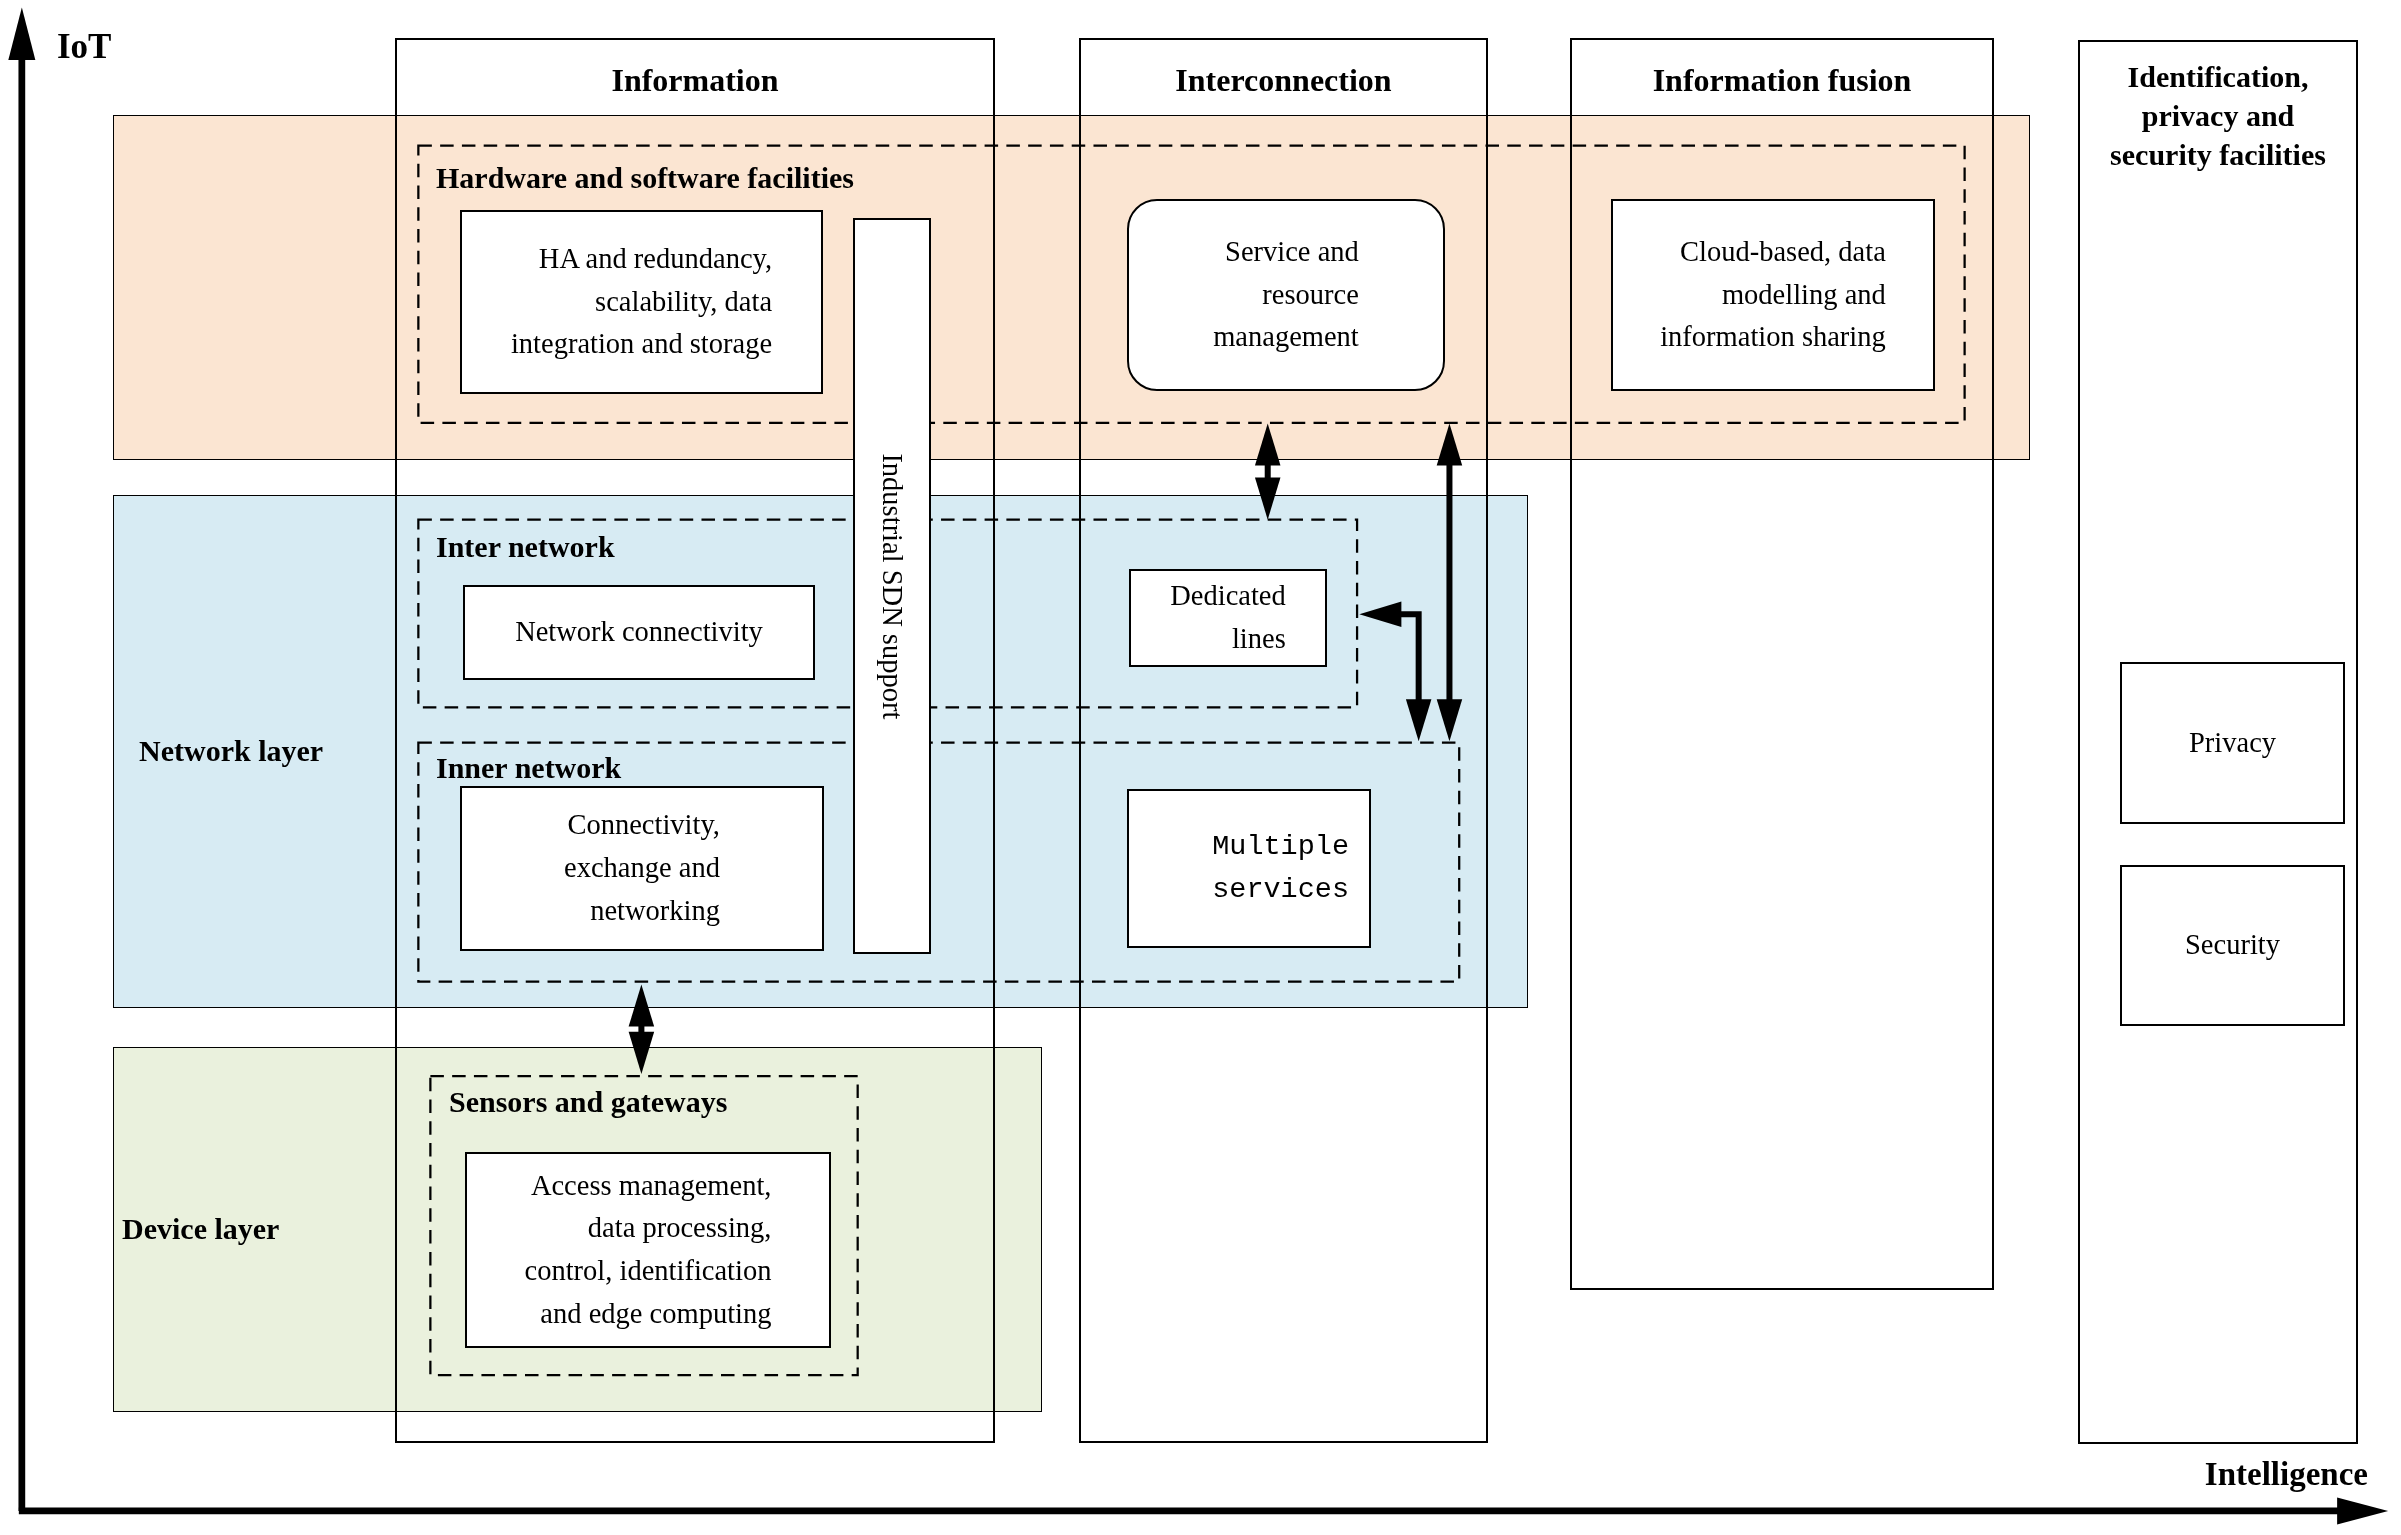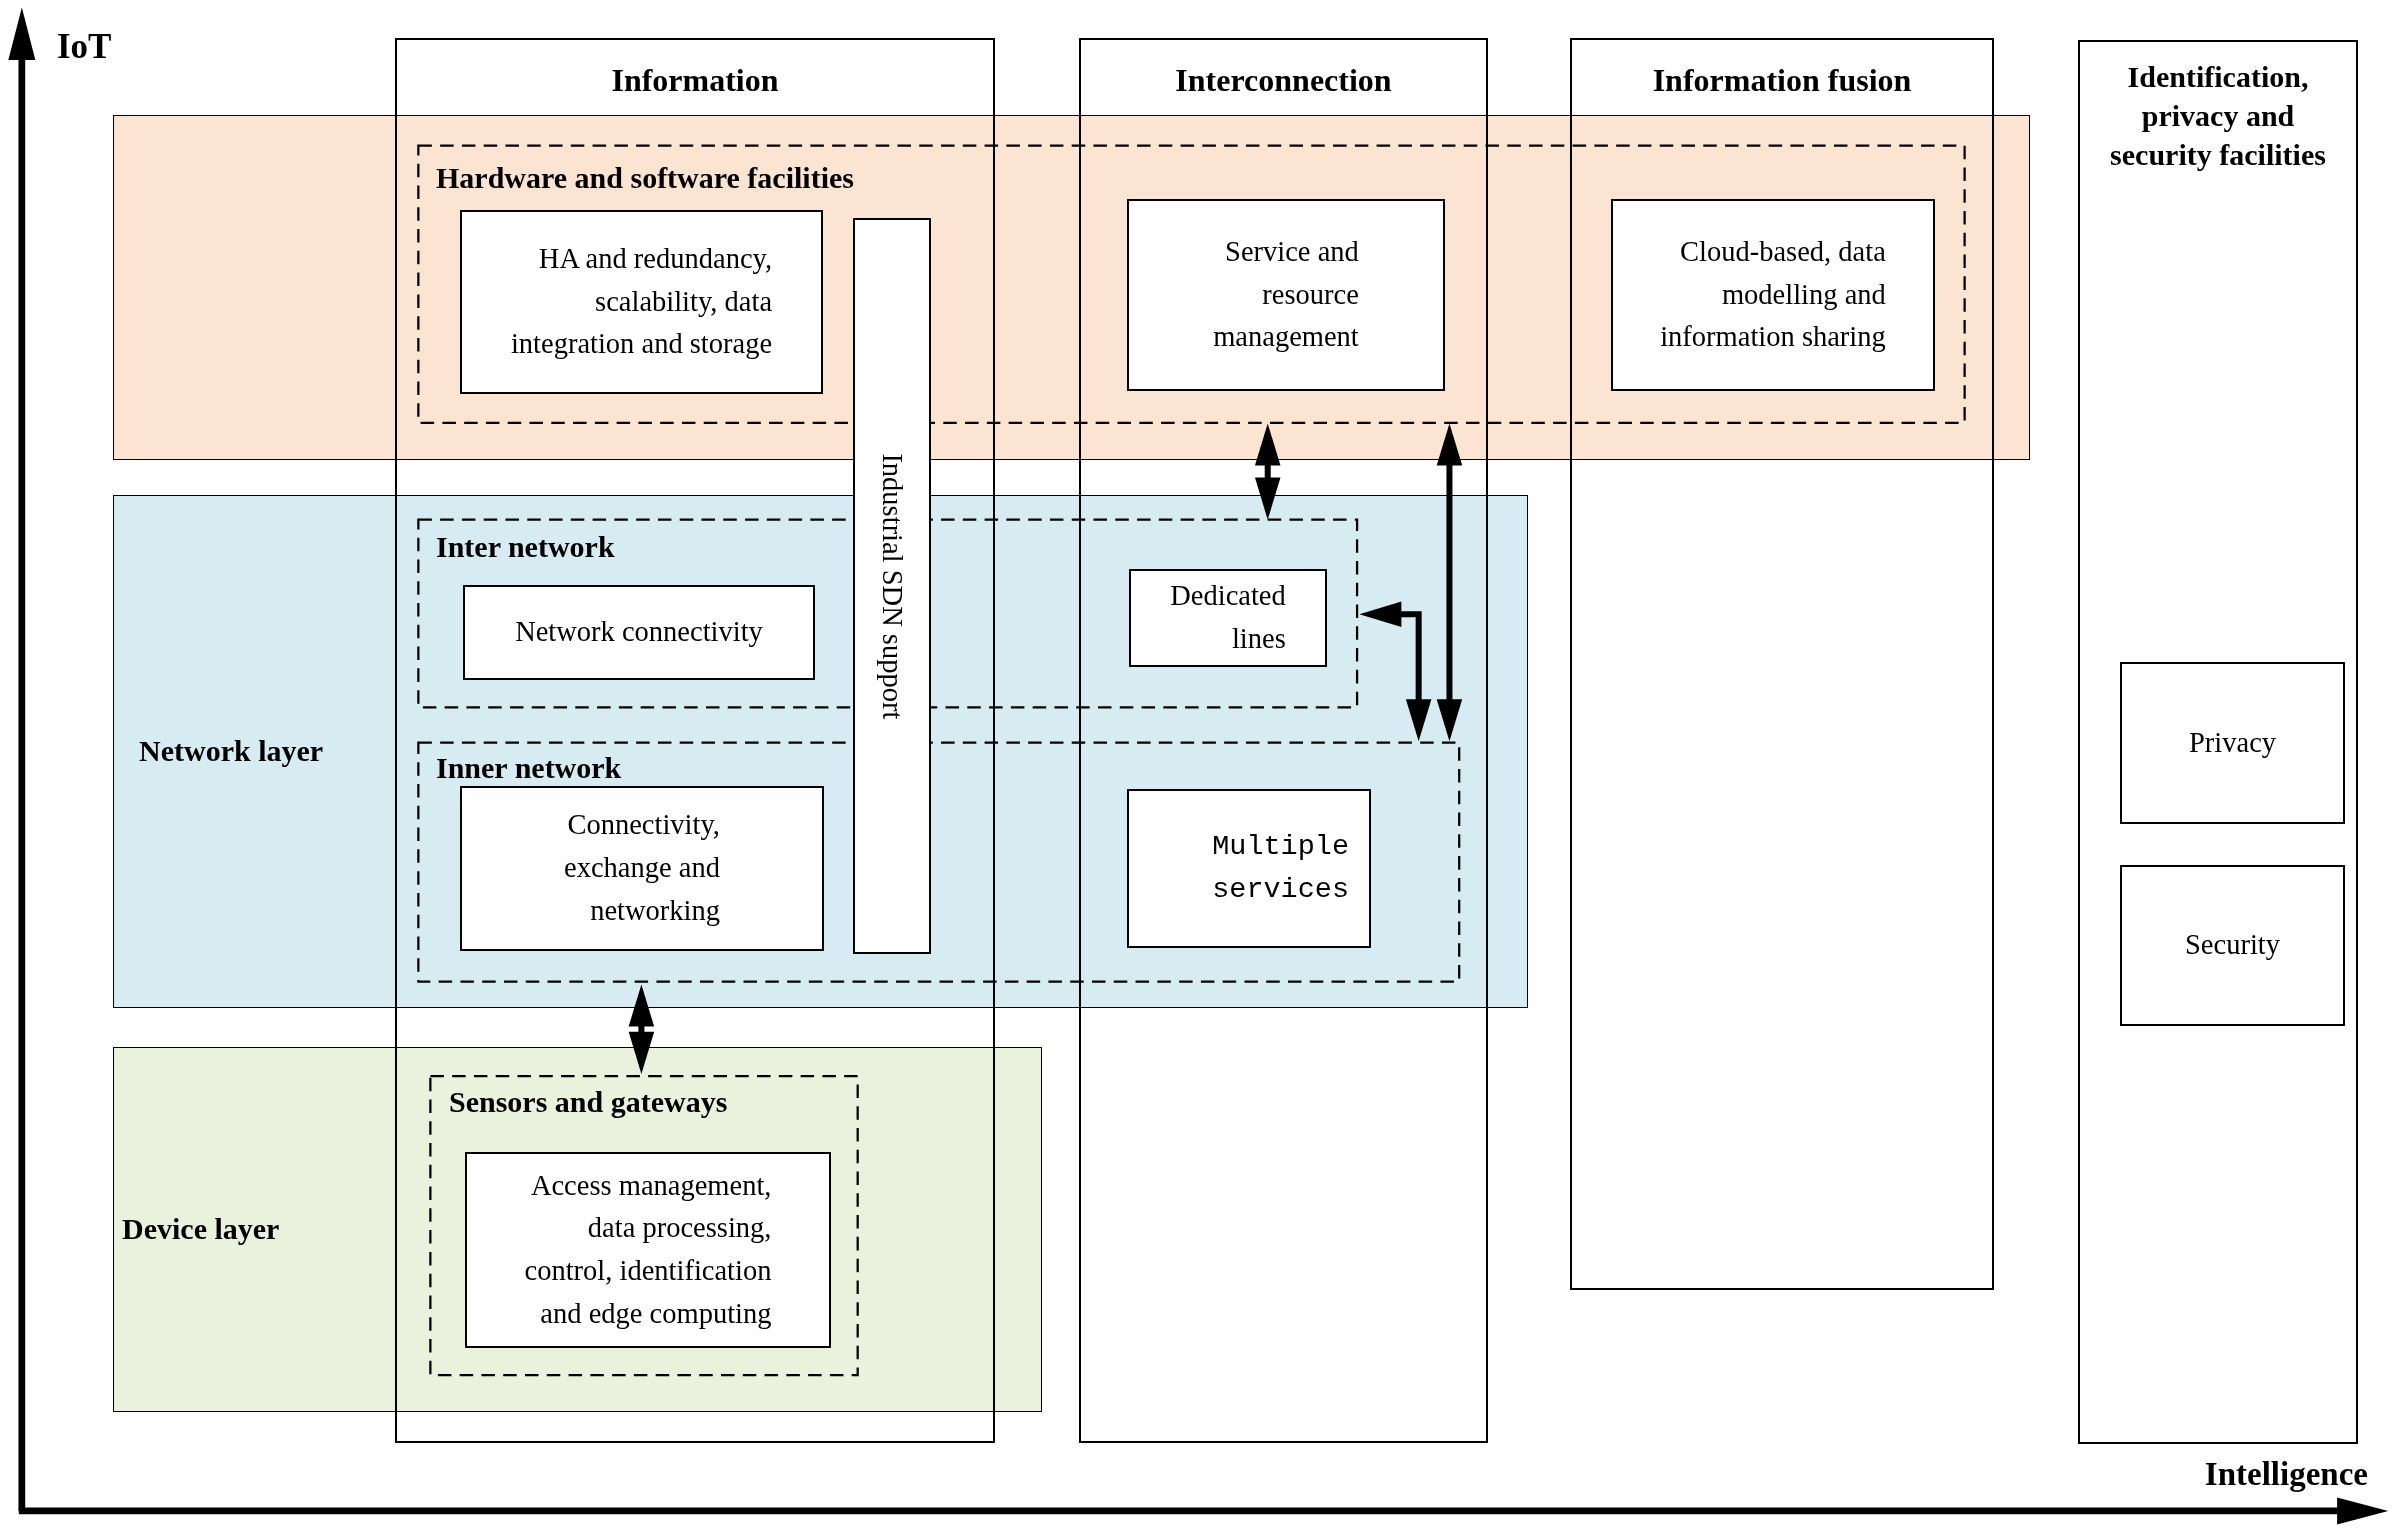--- a/index.html
+++ b/index.html
@@ -77,21 +77,21 @@
   <div class="group-label" style="left:449px;top:1085px;">Sensors and gateways</div>
 
   <div class="wbox" style="left:460px;top:210px;width:363px;height:184px;">HA and redundancy,
 scalability, data
 integration and storage</div>
 
   <div class="wbox" style="left:853px;top:218px;width:78px;height:736px;">
     <span class="rot">Industrial SDN support</span>
   </div>
 
-  <div class="wbox" style="left:1127px;top:199px;width:318px;height:192px;">Service and
+  <div class="wbox" style="left:1127px;top:199px;width:318px;height:192px;border-radius:30px;">Service and
 resource
 management</div>
 
   <div class="wbox" style="left:1611px;top:199px;width:324px;height:192px;">Cloud-based, data
 modelling and
 information sharing</div>
 
   <div class="wbox" style="left:463px;top:585px;width:352px;height:95px;">Network connectivity</div>
 
   <div class="wbox" style="left:1129px;top:569px;width:198px;height:98px;">Dedicated

